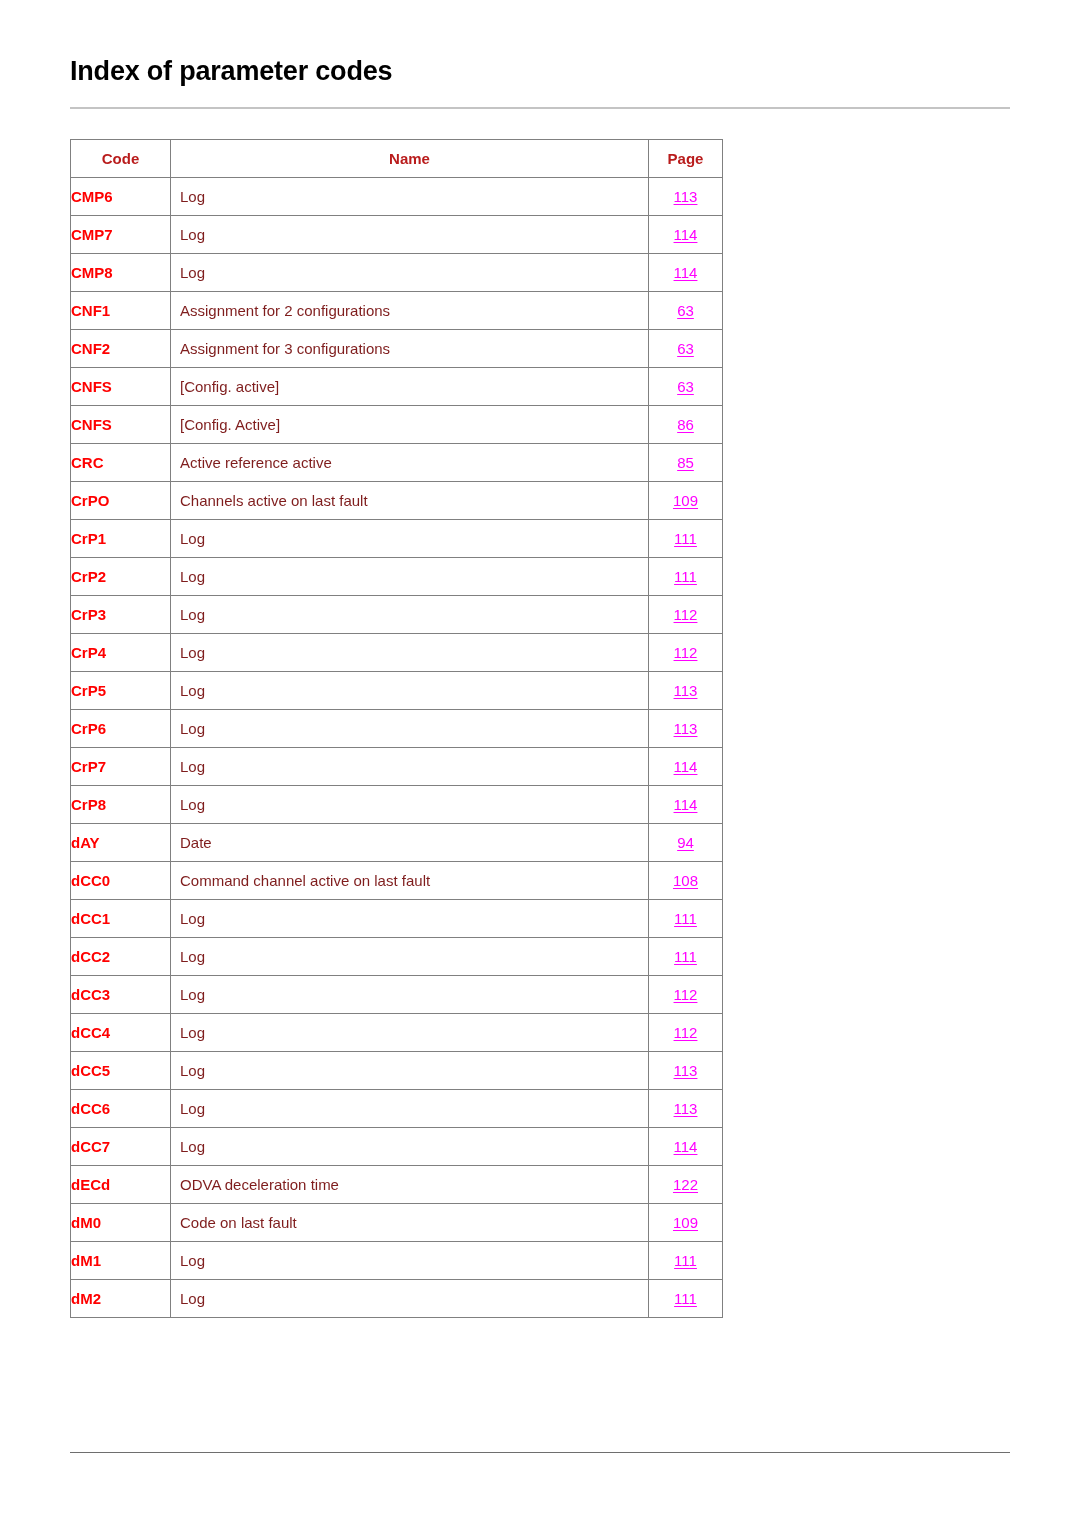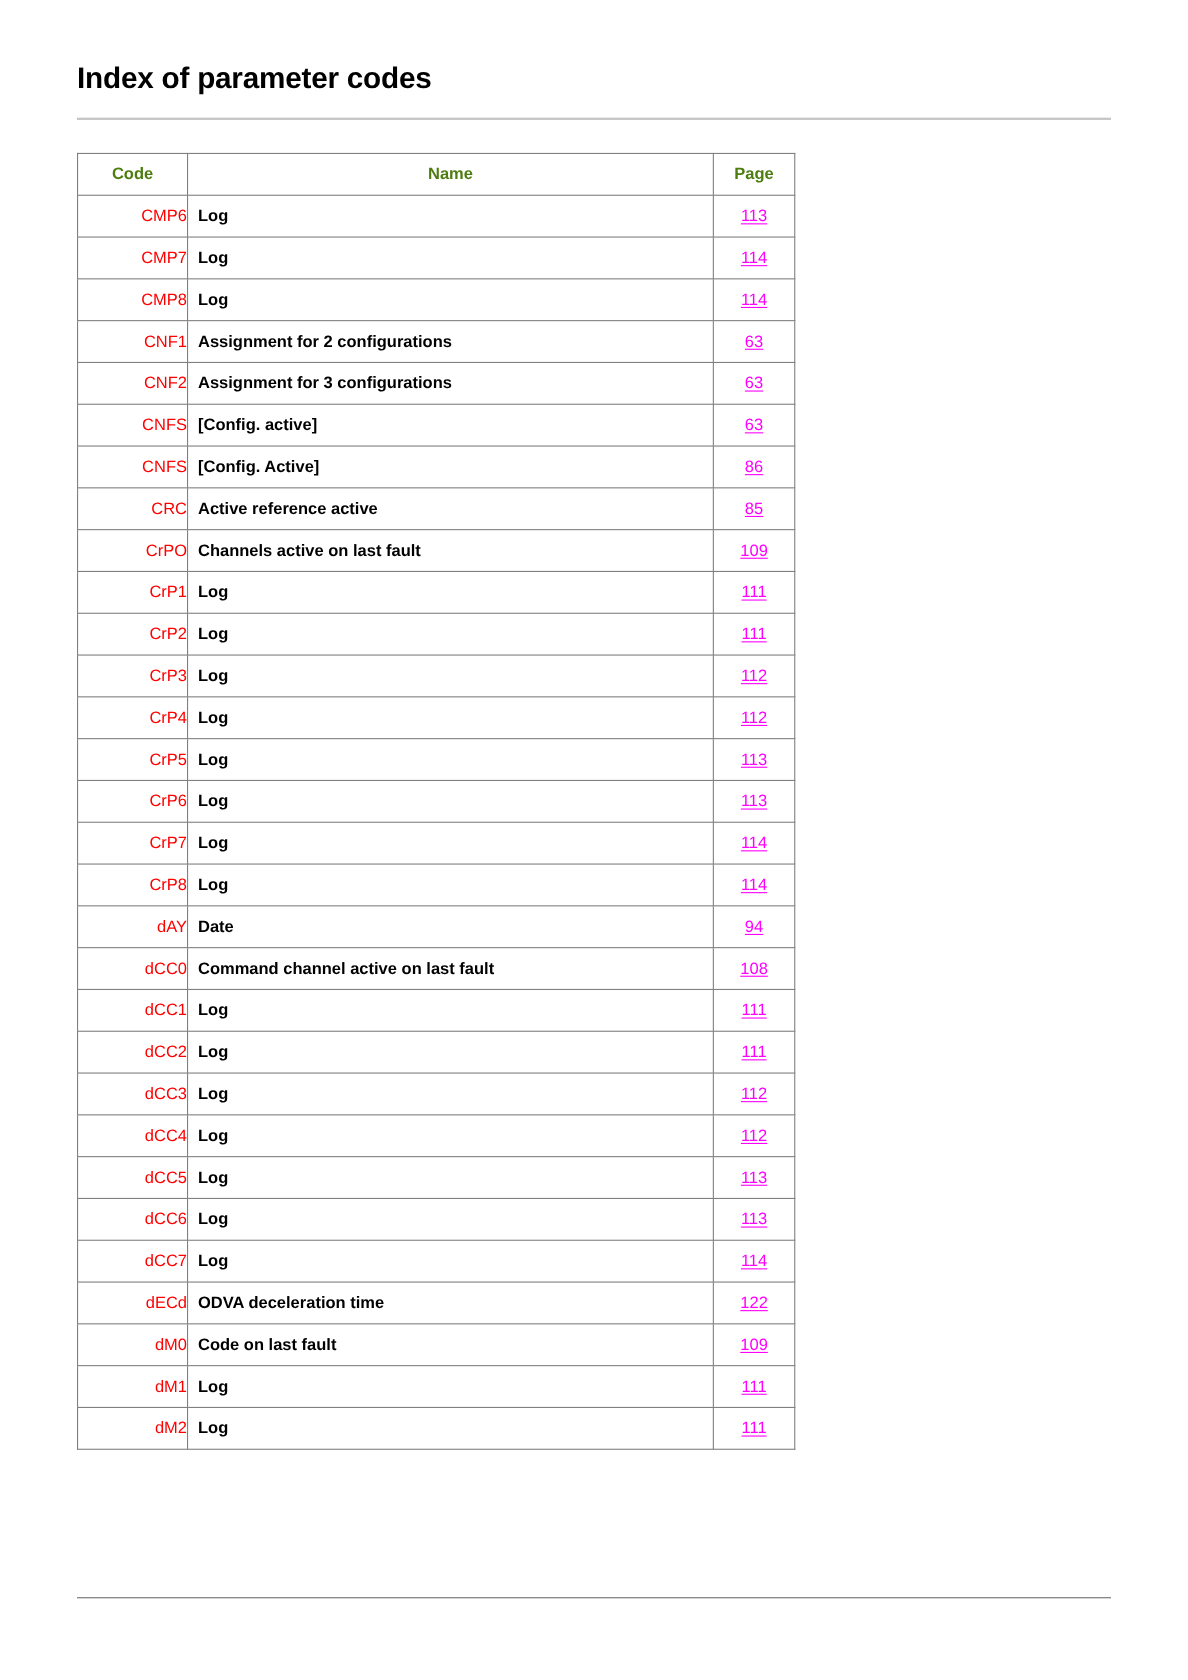--- a/index.html
+++ b/index.html
@@ -60,32 +60,32 @@
     padding: 0 0 0 0;
     font-size: 15px;
     font-weight: normal;
     vertical-align: middle;
     background: #ffffff;
   }
   .index-table th {
     font-weight: bold;
     font-size: 15px;
     text-align: center;
-    color: #4d7c0f;
+    color: #b91c1c;
     height: 37px;
   }
   td.code-cell {
-    text-align: right;
+    text-align: left;
     color: #ff0000;
+    font-weight: bold;
   }
   td.name-cell {
     text-align: left;
     padding-left: 9px;
-    color: #000000;
-    font-weight: bold;
+    color: #7f1d1d;
   }
   td.page-cell {
     text-align: center;
     color: #ff00ff;
   }
   td.page-cell .pagelink {
     color: #ff00ff;
     text-decoration: underline;
     text-underline-offset: 2px;
   }

